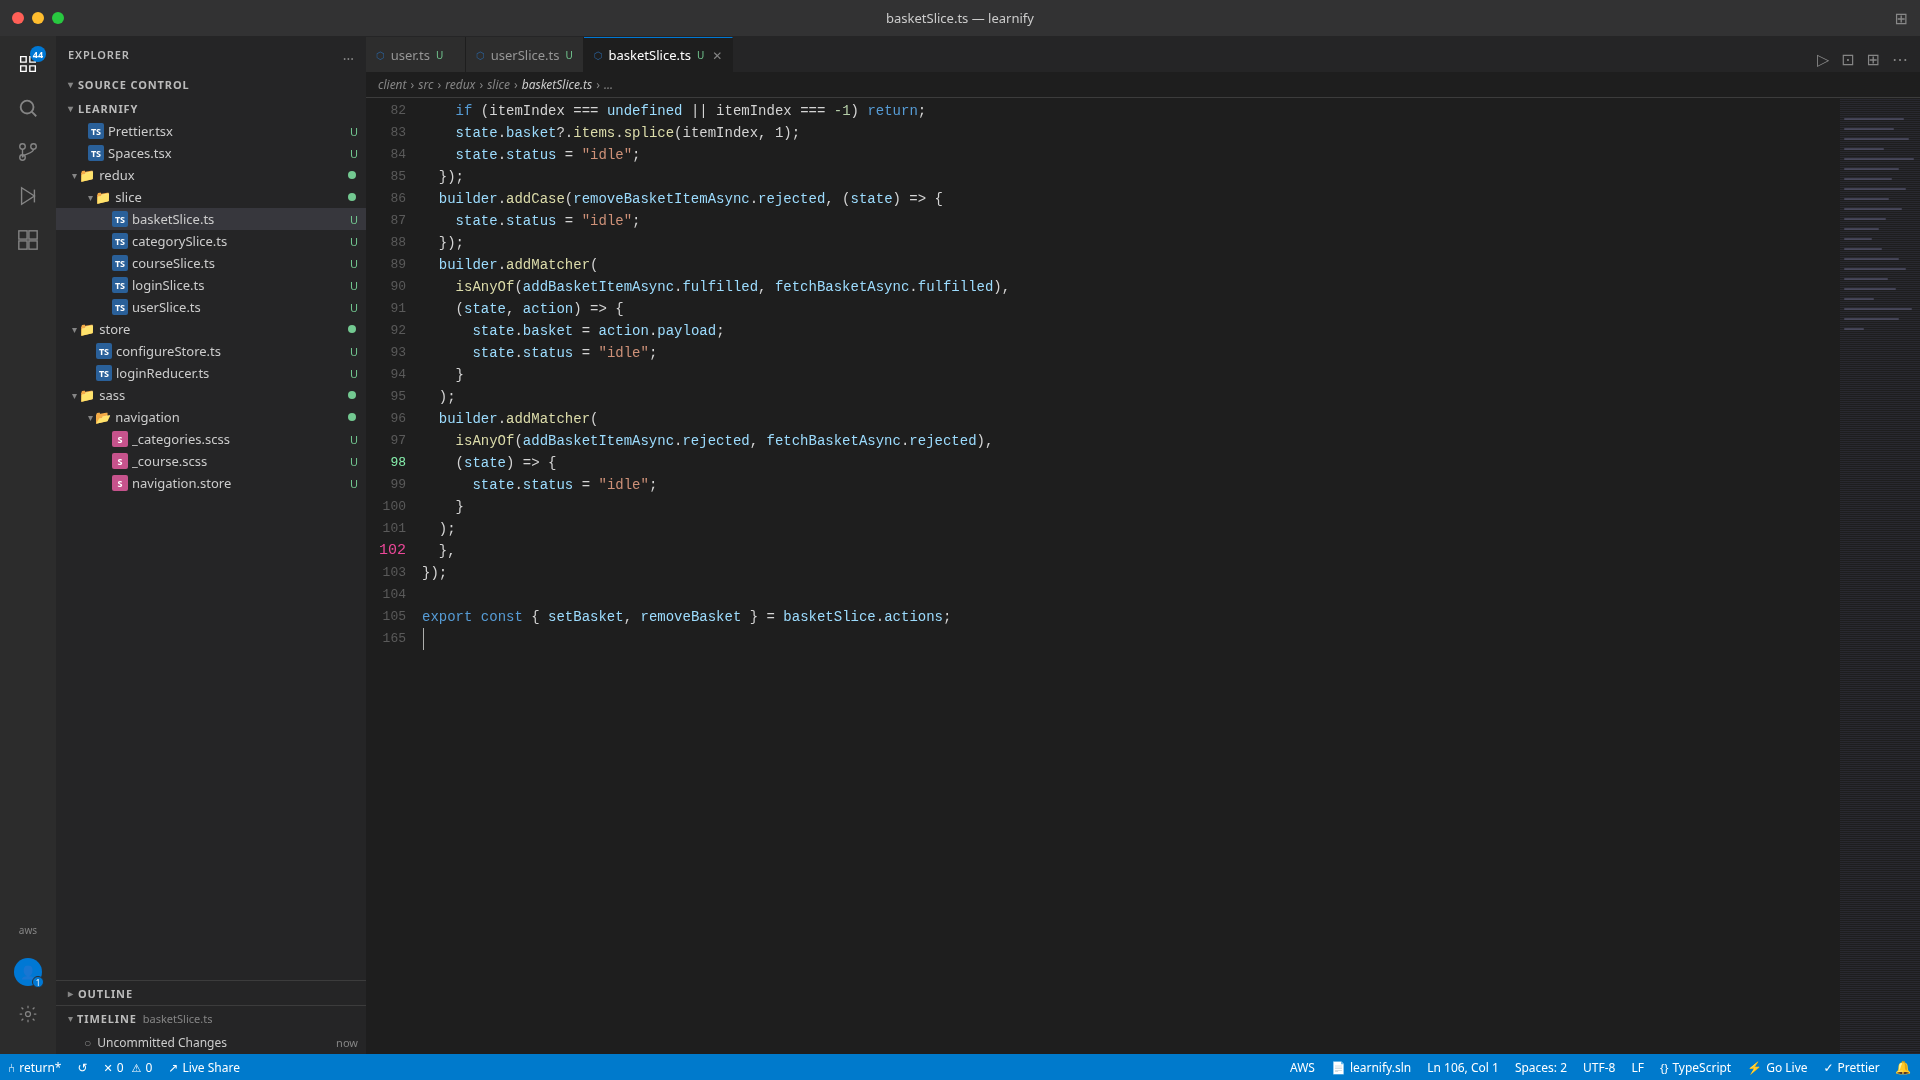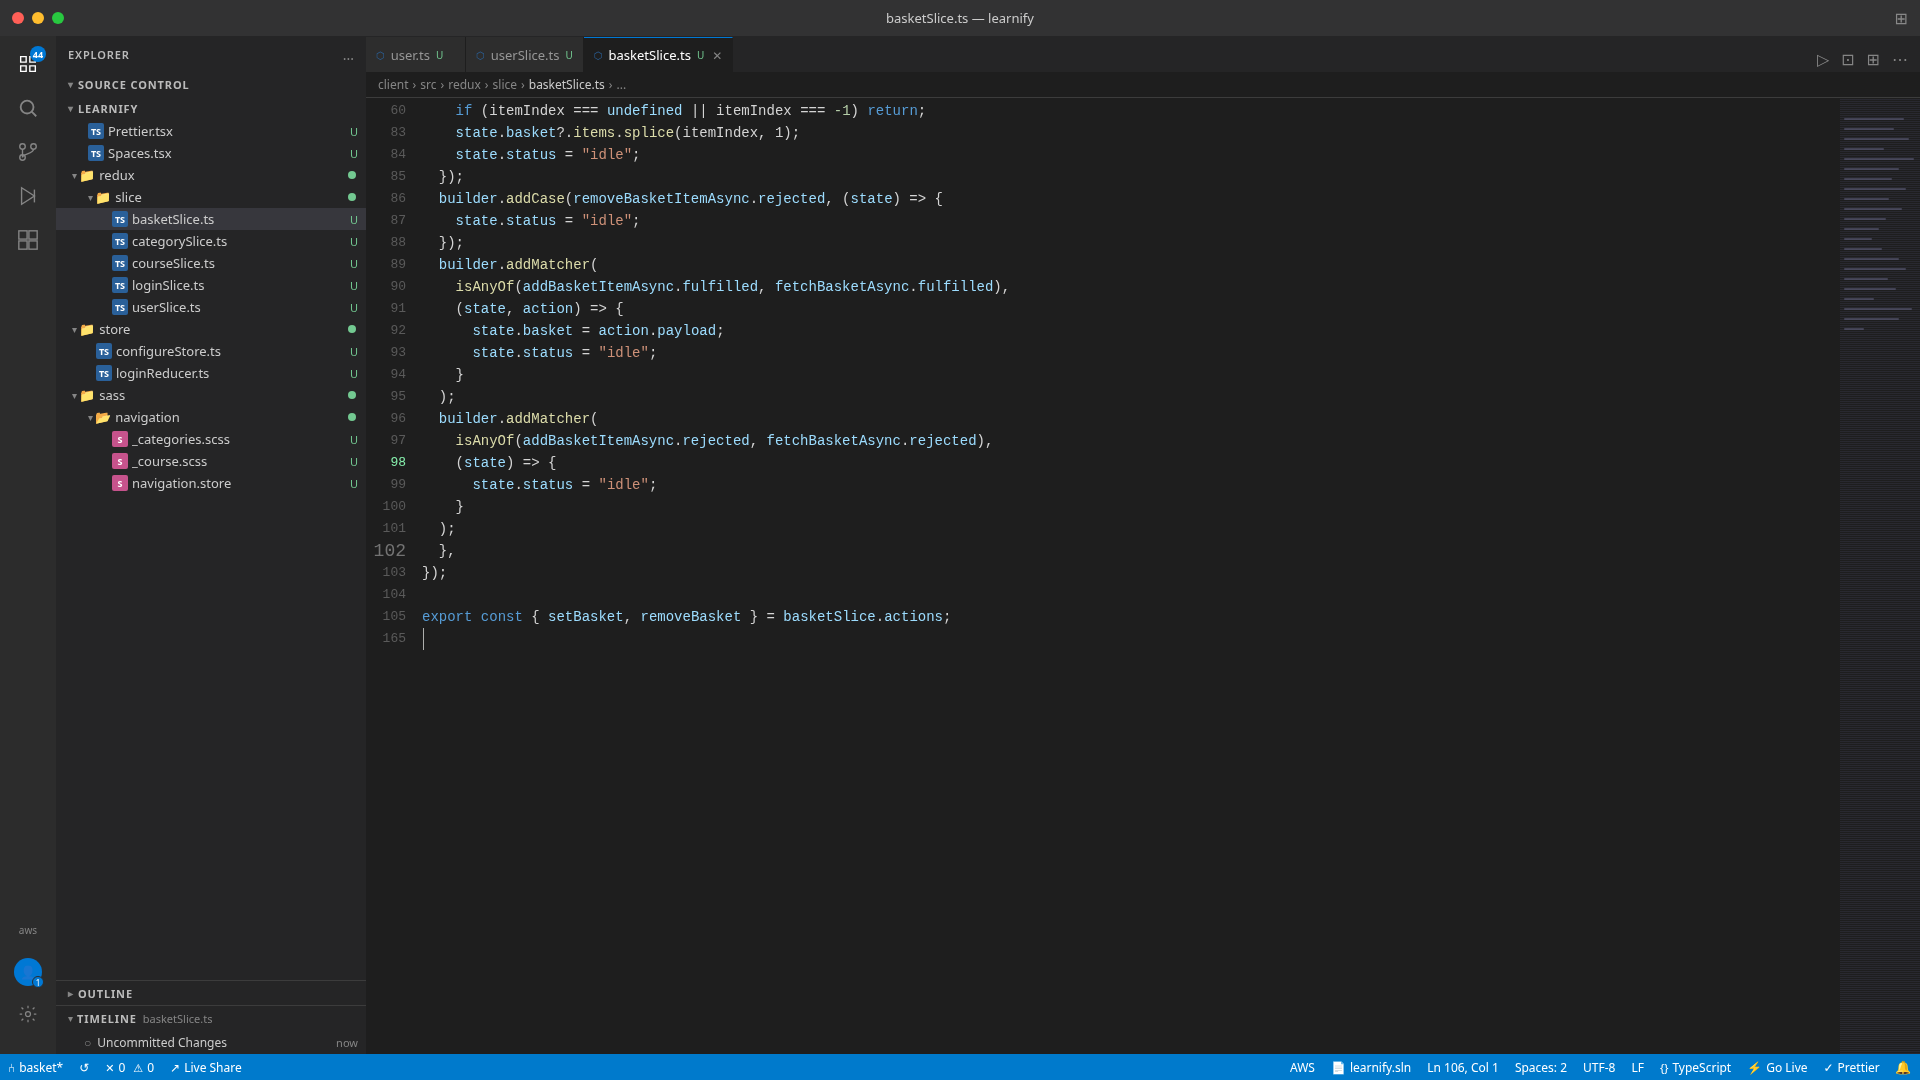--- a/index.html
+++ b/index.html
@@ -326,21 +326,21 @@
       background: #1e1e1e;
       display: flex;
       align-items: center;
       padding: 0 12px;
       font-size: 12px;
       color: #858585;
       border-bottom: 1px solid #3c3c3c;
       flex-shrink: 0;
     }
     .breadcrumb-sep { margin: 0 4px; }
-    .breadcrumb-item { cursor: pointer; }
+    .breadcrumb-item { cursor: pointer; font-style: italic; }
 
     
     .code-editor {
       flex: 1;
       overflow: hidden;
       display: flex;
       background: #1e1e1e;
       font-family: 'Consolas', 'Courier New', monospace;
       font-size: 14px;
       line-height: 22px;
@@ -695,41 +695,41 @@
       <span class="breadcrumb-sep">›</span>
       <span class="breadcrumb-item">
         <span style="color:#cccccc;">basketSlice.ts</span>
       </span>
       <span class="breadcrumb-sep">›</span>
       <span class="breadcrumb-item">...</span>
     </div>
 
     <div class="code-editor">
       <div class="line-numbers" id="line-numbers">
-          <div style="color: rgb(90, 90, 90); font-size: 13px;">60</div>
+          <div style="color: rgb(90, 90, 90); font-size: 13px;">82</div>
           <div style="color: rgb(90, 90, 90); font-size: 13px;">83</div>
           <div style="color: rgb(90, 90, 90); font-size: 13px;">84</div>
           <div style="color: rgb(90, 90, 90); font-size: 13px;">85</div>
           <div style="color: rgb(90, 90, 90); font-size: 13px;">86</div>
           <div style="color: rgb(90, 90, 90); font-size: 13px;">87</div>
           <div style="color: rgb(90, 90, 90); font-size: 13px;">88</div>
           <div style="color: rgb(90, 90, 90); font-size: 13px;">89</div>
           <div style="color: rgb(90, 90, 90); font-size: 13px;">90</div>
           <div style="color: rgb(90, 90, 90); font-size: 13px;">91</div>
           <div style="color: rgb(90, 90, 90); font-size: 13px;">92</div>
           <div style="color: rgb(90, 90, 90); font-size: 13px;">93</div>
           <div style="color: rgb(90, 90, 90); font-size: 13px;">94</div>
           <div style="color: rgb(90, 90, 90); font-size: 13px;">95</div>
           <div style="color: rgb(90, 90, 90); font-size: 13px;">96</div>
           <div style="color: rgb(90, 90, 90); font-size: 13px;">97</div>
           <div style="color: #86efac; font-size: 13px;">98</div>
           <div style="color: rgb(90, 90, 90); font-size: 13px;">99</div>
           <div style="color: rgb(90, 90, 90); font-size: 13px;">100</div>
           <div style="color: rgb(90, 90, 90); font-size: 13px;">101</div>
-          <div style="color: #737373; font-size: 18px;">102</div>
+          <div style="color: #ec4899; font-size: 15px;">102</div>
           <div style="color: rgb(90, 90, 90); font-size: 13px;">103</div>
           <div style="color: rgb(90, 90, 90); font-size: 13px;">104</div>
           <div style="color: rgb(90, 90, 90); font-size: 13px;">105</div>
           <div style="color: rgb(90, 90, 90); font-size: 13px;">165</div>
         </div>
       <div class="code-lines" id="code-content">
           <div class="code-line"><span style="color: rgb(212, 212, 212);">    </span><span style="color: rgb(86, 156, 214);">if</span><span style="color: rgb(212, 212, 212);"> (itemIndex </span><span style="color: rgb(212, 212, 212);">===</span><span style="color: rgb(212, 212, 212);"> </span><span style="color: rgb(156, 220, 254);">undefined</span><span style="color: rgb(212, 212, 212);"> || itemIndex </span><span style="color: rgb(212, 212, 212);">===</span><span style="color: rgb(212, 212, 212);"> </span><span style="color: rgb(181, 206, 168);">-1</span><span style="color: rgb(212, 212, 212);">) </span><span style="color: rgb(86, 156, 214);">return</span><span style="color: rgb(212, 212, 212);">;</span></div>
           <div class="code-line"><span style="color: rgb(212, 212, 212);">    </span><span style="color: rgb(156, 220, 254);">state</span><span style="color: rgb(212, 212, 212);">.</span><span style="color: rgb(156, 220, 254);">basket</span><span style="color: rgb(212, 212, 212);">?.</span><span style="color: rgb(220, 220, 170);">items</span><span style="color: rgb(212, 212, 212);">.</span><span style="color: rgb(220, 220, 170);">splice</span><span style="color: rgb(212, 212, 212);">(itemIndex, 1);</span></div>
           <div class="code-line"><span style="color: rgb(212, 212, 212);">    </span><span style="color: rgb(156, 220, 254);">state</span><span style="color: rgb(212, 212, 212);">.</span><span style="color: rgb(156, 220, 254);">status</span><span style="color: rgb(212, 212, 212);"> = </span><span style="color: rgb(206, 145, 120);">"idle"</span><span style="color: rgb(212, 212, 212);">;</span></div>
           <div class="code-line"><span style="color: rgb(212, 212, 212);">  });</span></div>
@@ -783,21 +783,21 @@
         </div>
       </div>
     </div>
   </div>
 </div>
 
 <div class="status-bar">
   <div class="status-left">
     <div class="status-item">
       <span style="font-size:12px;">⑃</span>
-      <span>basket*</span>
+      <span>return*</span>
     </div>
     <div class="status-item">
       <span style="font-size:12px;">↺</span>
     </div>
     <div class="status-item">
       <span style="font-size:11px;">✕</span>
       <span>0</span>
       <span style="font-size:11px; margin-left:4px;">⚠</span>
       <span>0</span>
     </div>

